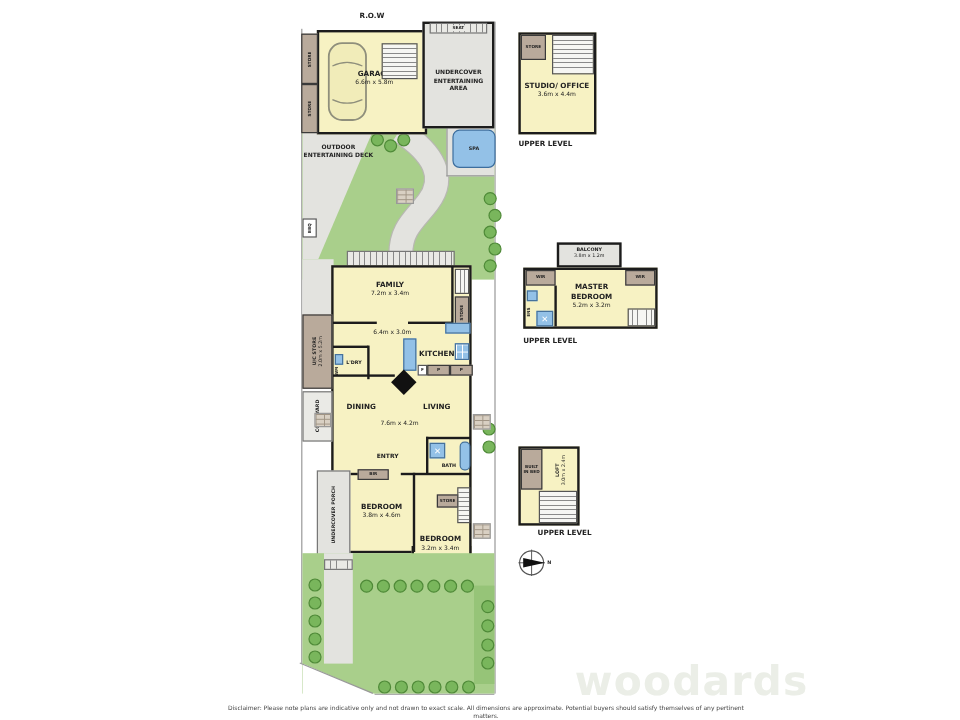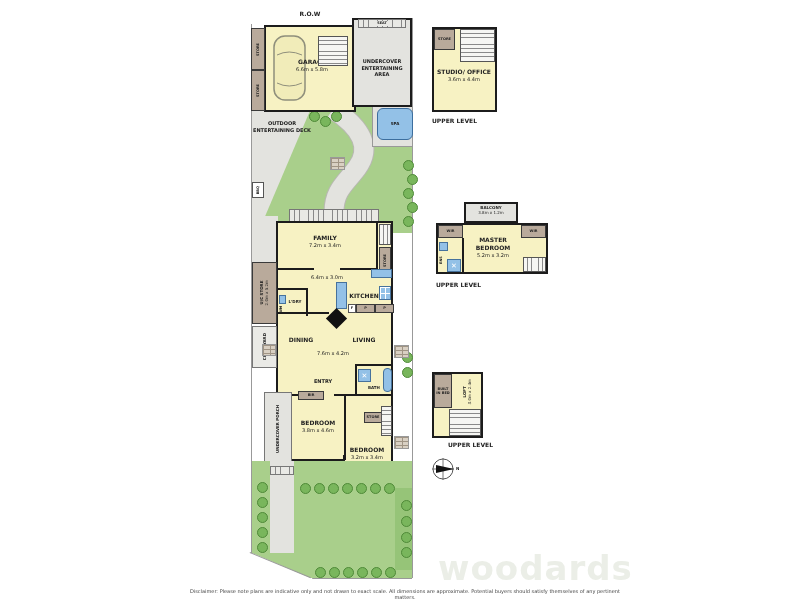--- a/index.html
+++ b/index.html
@@ -26,21 +26,21 @@
   .steps{background:repeating-linear-gradient(90deg,#e9e9e5 0 4px,#888 4px 4.8px);border:1px solid #777}
   .fixture{background:#fff;border:1px solid #555}
   .wm{font-size:34px;color:#ebeee7;font-weight:bold;letter-spacing:1px}
   .disc{font-size:5px;color:#444;text-align:center}
 </style>
 </head>
 <body>
 
 <div class="canvas">
 
-  <div class="a wm" style="left:438px;top:548px">woodards</div>
+  <div class="a wm" style="left:479px;top:548px">woodards</div>
 
   <div class="a" style="left:251px;top:24px;width:1px;height:529px;background:#999"></div>
   <div class="a" style="left:412px;top:18px;width:1px;height:560px;background:#999"></div>
   <div class="a" style="left:312px;top:578px;width:100px;height:1px;background:#999"></div>
 
   <div class="a lbl" style="left:280px;top:10px;width:60px">R.O.W</div>
 
   <div class="a lawn" style="left:252px;top:105px;width:160px;height:128px"></div>
   <div class="a pave" style="left:252px;top:216px;width:26px;height:46px"></div>
 

